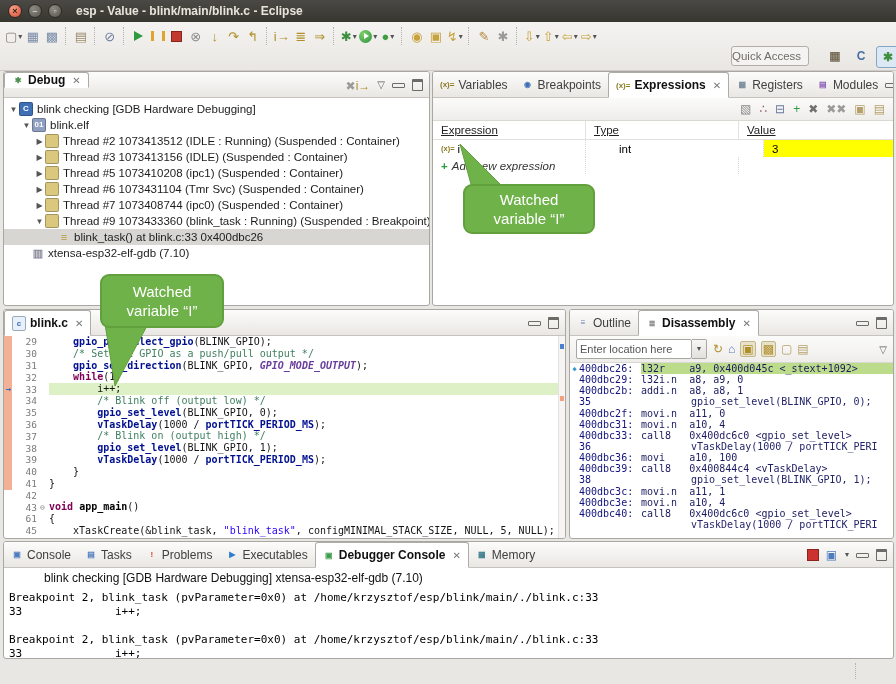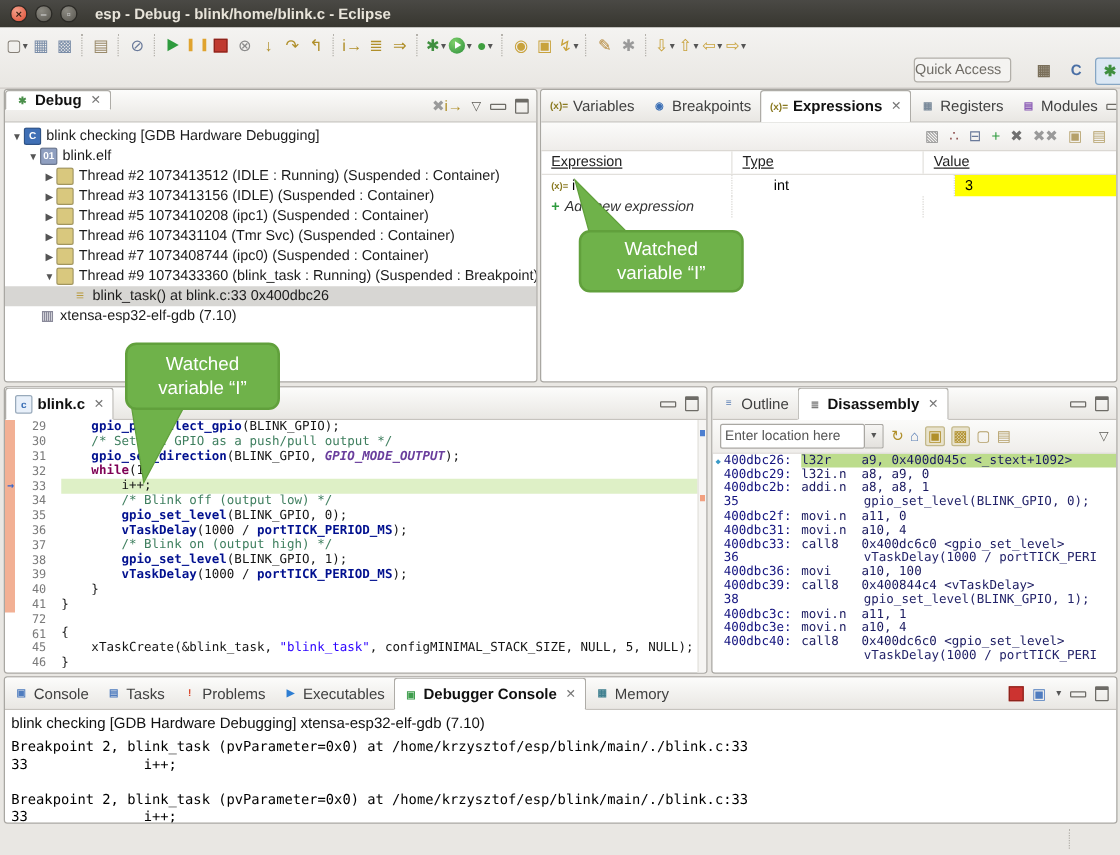--- a/index.html
+++ b/index.html
@@ -91,21 +91,21 @@
   .dti{font-size:12px;}
   .dti.pressed{background:#e8e2cc;border:1px solid #c3b88a;border-radius:2px;padding:0 1px;}
   .dbody{font-family:"DejaVu Sans Mono",monospace;font-size:10px;overflow:hidden;height:178px;}
   .dline{height:11.15px;display:flex;white-space:pre;align-items:center;}
   .dptr{width:9px;flex:none;font-size:7px;color:#3a9ac8;text-align:center;}
   .daddr{width:62px;flex:none;color:#12127f;}
   .dtext{flex:1;color:#1a1a60;}
   .dline.cur .dtext{background:#bcdc8c;}
   .dline .srcpad{padding-left:50px;color:#24246a;}
   
-  .conhead{font-size:12px;color:#111;padding:3px 0 2px 5px;}
+  .conhead{font-size:12px;color:#111;padding:3px 0 2px 5px;margin-left:35px;}
   .conbody{font-family:"DejaVu Sans Mono",monospace;font-size:11px;line-height:14px;color:#000;
     padding:4px 0 0 5px;white-space:pre;}
   .consq{width:10px;height:10px;background:#cc3330;border:1px solid #8c241c;display:inline-block;}
   
   .callout{position:absolute;background:#6fb24a;border:2px solid #61a03c;border-radius:9px;color:#fff;
     display:flex;flex-direction:column;align-items:center;justify-content:center;
     font-size:15px;line-height:19px;z-index:60;text-align:center;}
   .ctail{position:absolute;z-index:59;}
   .statusbar{position:absolute;left:0;top:659px;width:896px;height:25px;}
   .stsep{position:absolute;left:855px;top:4px;height:16px;border-left:1px dotted #b4b1ab;}
@@ -114,21 +114,21 @@
 <body>
 
 <div class="app">
 
   <div class="titlebar">
     <div class="winbtns">
       <span class="wbtn close">×</span>
       <span class="wbtn min">–</span>
       <span class="wbtn max">▫</span>
     </div>
-    <span class="wtitle">esp - Debug - blink/home/blink.c - Eclipse</span>
+    <span class="wtitle">esp - Value - blink/main/blink.c - Eclipse</span>
   </div>
 
   <div class="toolbar">
     <div class="tbrow" id="tb-icons">
         <span class="tbi">
           <span style="color: rgb(133, 127, 118);">▢</span>
           <span class="caret">▾</span>
         </span>
         <span class="tbi">
           <span style="color: rgb(122, 141, 168);">▦</span>
@@ -460,23 +460,29 @@
             <span class="ecode"><span class="sp">    }</span></span>
           </div>
           <div class="eline">
             <span class="egut"></span>
             <span class="enum">41</span>
             <span class="efold"></span>
             <span class="ecode"><span class="sp">}</span></span>
           </div>
           <div class="eline">
             <span class="egut"></span>
-            <span class="enum">72</span>
+            <span class="enum">42</span>
             <span class="efold"></span>
             <span class="ecode"></span>
+          </div>
+          <div class="eline">
+            <span class="egut"></span>
+            <span class="enum">43</span>
+            <span class="efold">⊖</span>
+            <span class="ecode"><span class="sk">void</span><span class="sp"> </span><span class="sd">app_main</span><span class="sp">()</span></span>
           </div>
           <div class="eline">
             <span class="egut"></span>
             <span class="enum">61</span>
             <span class="efold"></span>
             <span class="ecode"><span class="sp">{</span></span>
           </div>
           <div class="eline">
             <span class="egut"></span>
             <span class="enum">45</span>

